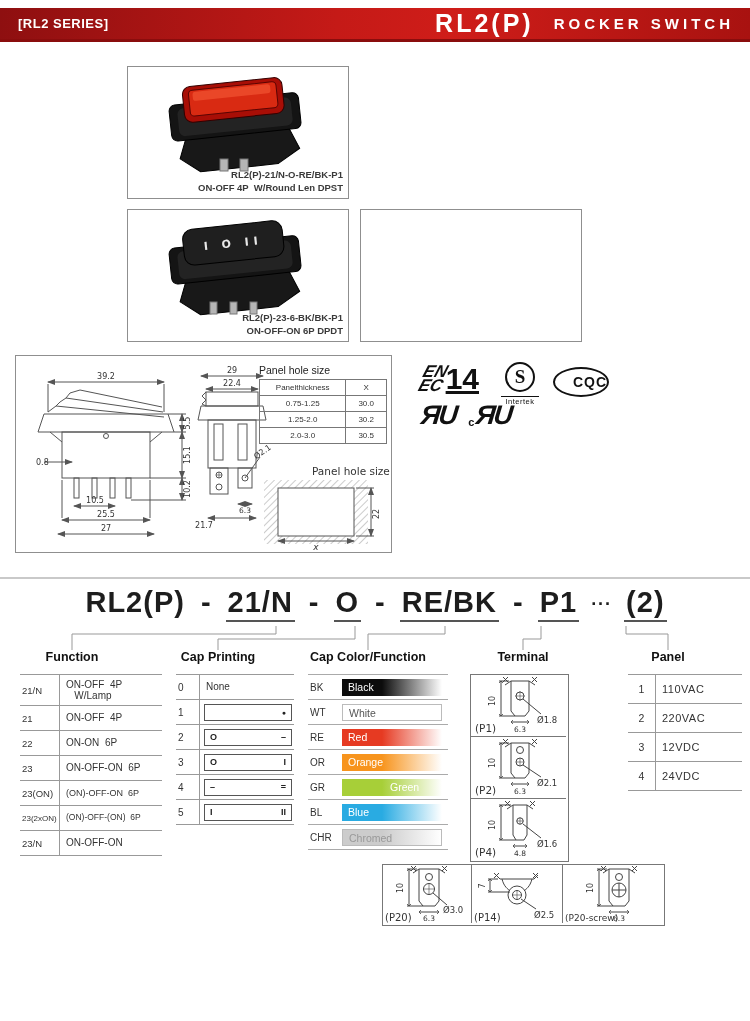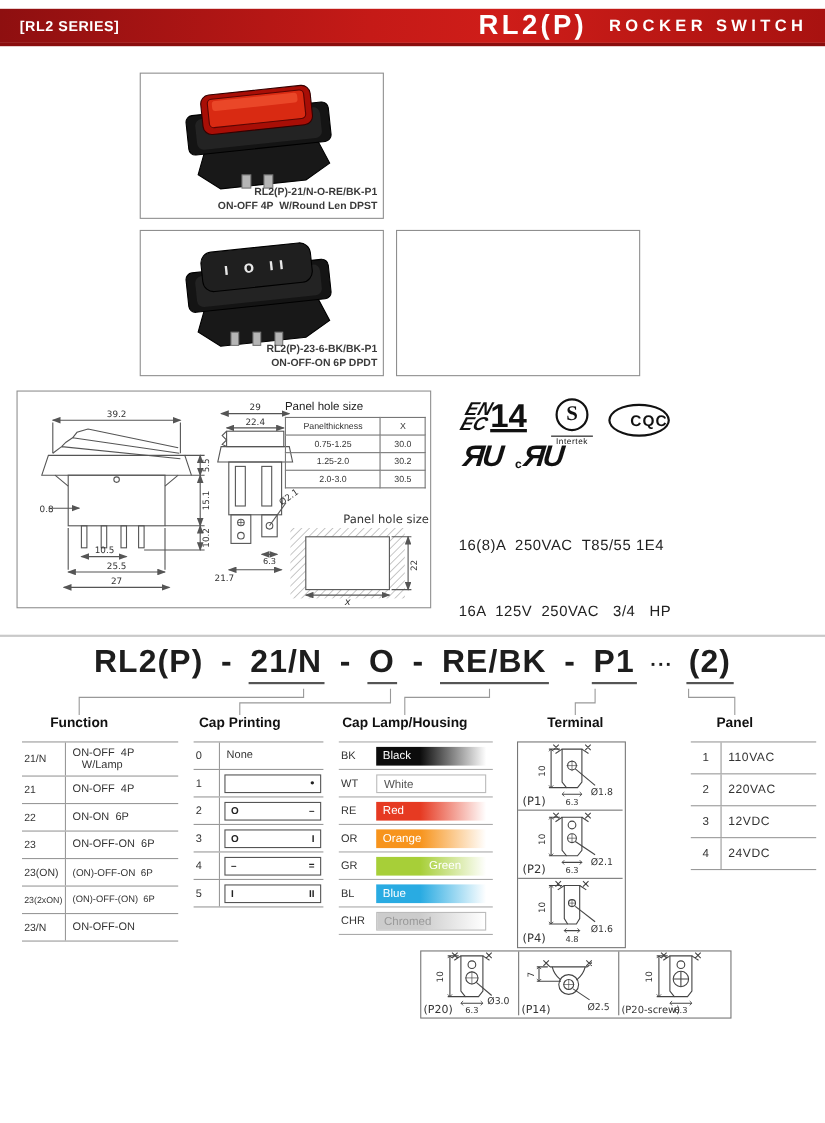--- a/index.html
+++ b/index.html
@@ -279,24 +279,20 @@
     <div class="smark">
       <div class="scircle">S</div>
       <div class="slabel">Intertek</div>
     </div>
     <div class="cqc">CQC</div>
     <div class="ulrow">
       <span class="ulmark">ЯU</span>
       <span class="culpfx">c</span>
       <span class="ulmark">ЯU</span>
     </div>
-    <div class="ratings">
-      <div>16(8)A  250VAC  T85/55 1E4</div>
-      <div>16A  125V  250VAC   3/4   HP</div>
-    </div>
   </div>
 
   <div class="divider"></div>
 
   <div class="ordcode">
     <span class="seg">RL2(P)</span>
     <span class="seg">-</span>
     <span class="seg und">21/N</span>
     <span class="seg">-</span>
     <span class="seg und">O</span>
@@ -313,21 +309,21 @@
       <path d="M276,0 V8 H72 V24"></path>
       <path d="M355,0 V13 H218 V24"></path>
       <path d="M445,0 V8 H368 V24"></path>
       <path d="M541,0 V13 H523 V24"></path>
       <path d="M626,0 V8 H668 V24"></path>
     </g>
   </svg>
 
   <div class="coltitle" style="left:20px;width:104px;">Function</div>
   <div class="coltitle" style="left:166px;width:104px;">Cap Printing</div>
-  <div class="coltitle" style="left:288px;width:160px;">Cap Lamp/Housing</div>
+  <div class="coltitle" style="left:288px;width:160px;">Cap Color/Function</div>
   <div class="coltitle" style="left:471px;width:104px;">Terminal</div>
   <div class="coltitle" style="left:616px;width:104px;">Panel</div>
 
   <div class="spec fn">
     <div class="srow tall">
         <div class="scode">21/N</div>
         <div class="sval">ON-OFF  4P
    W/Lamp</div>
       </div>
     <div class="srow">

